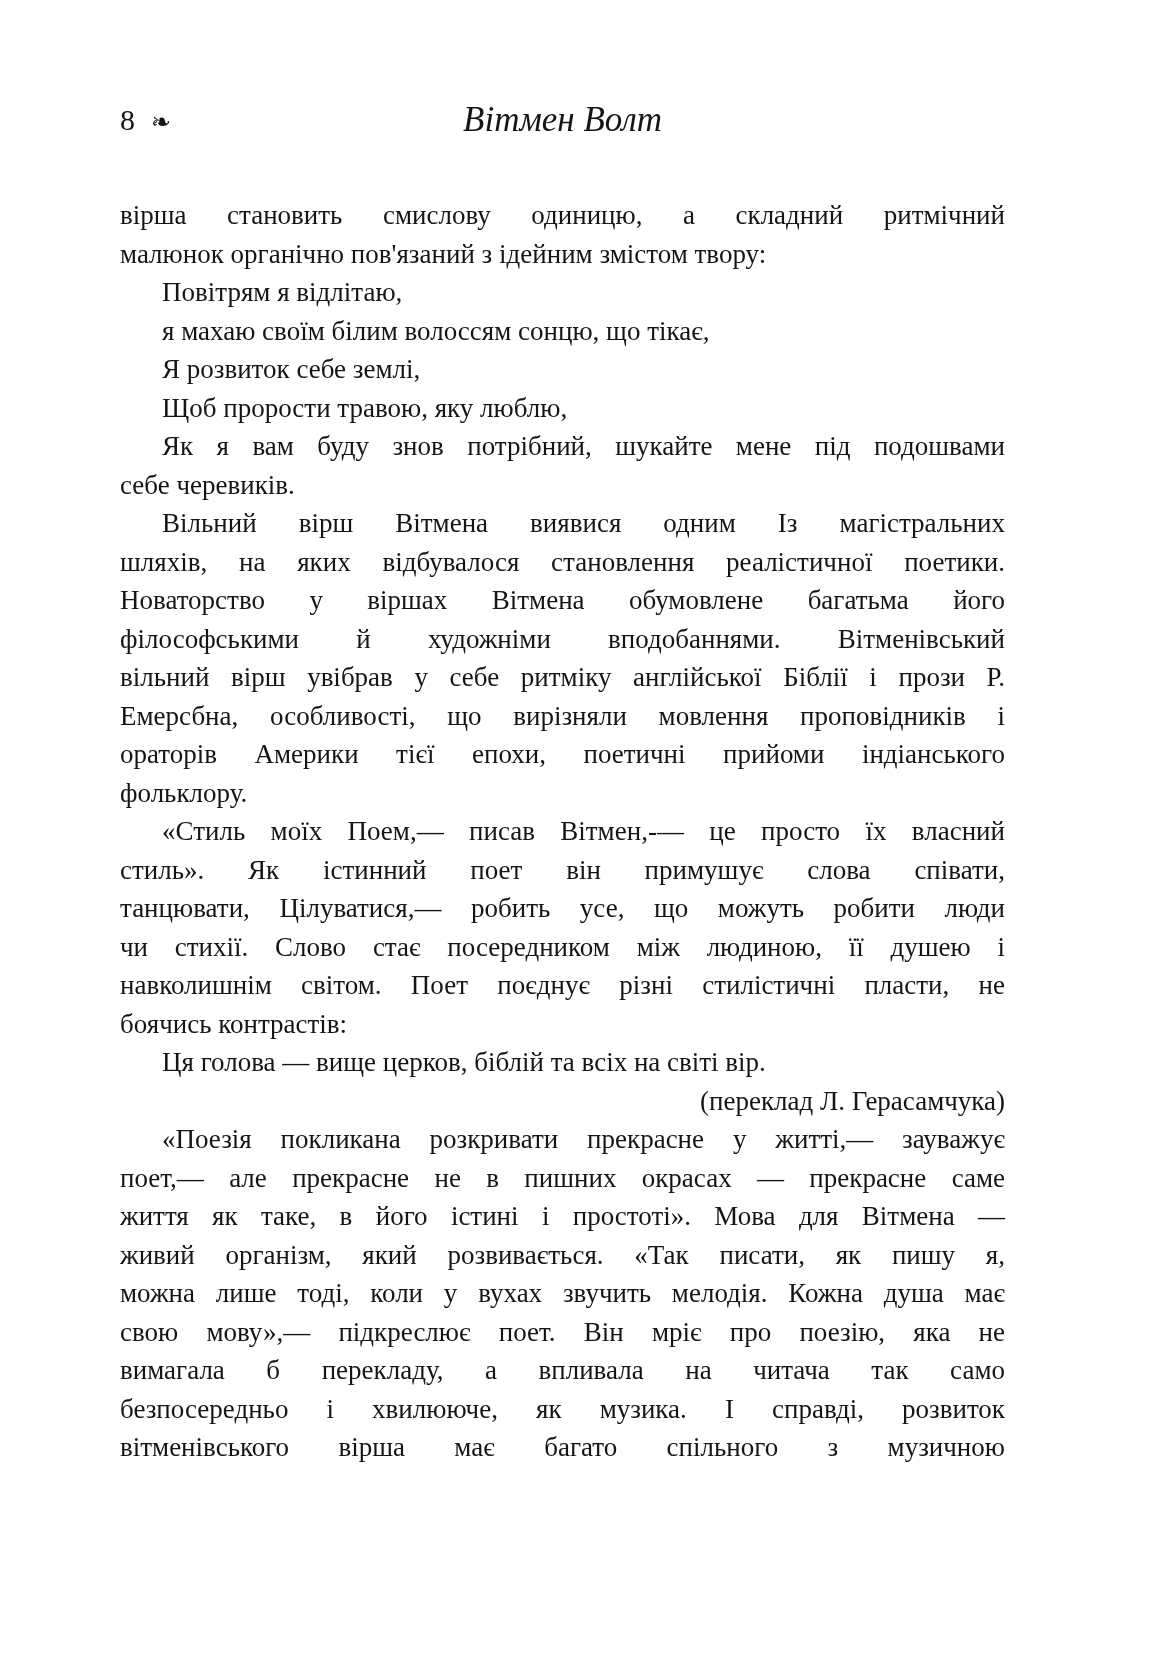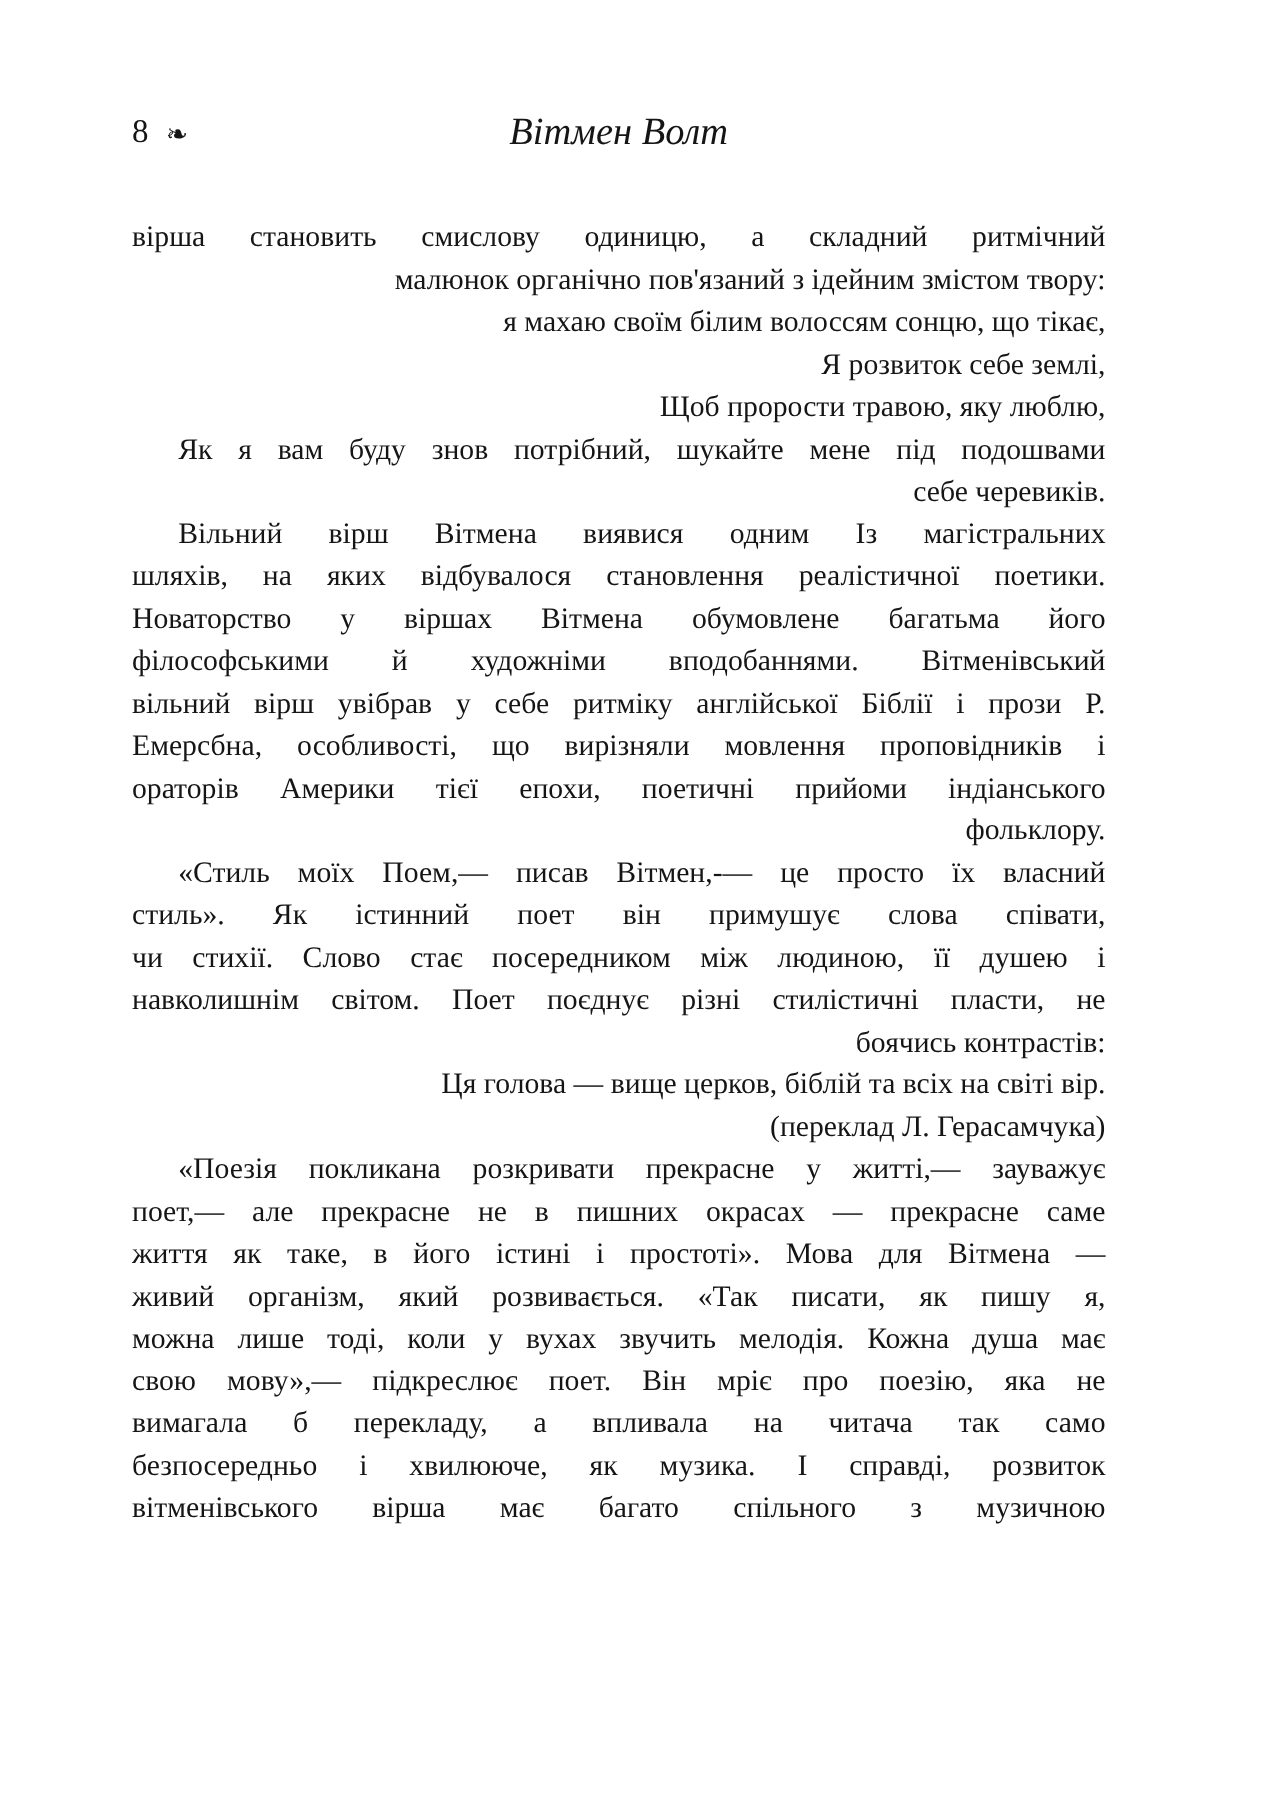--- a/index.html
+++ b/index.html
@@ -46,53 +46,55 @@
   .text-block {
     position: absolute;
     top: 196px;
     left: 120px;
     width: 885px;
     font-size: 27px;
     line-height: 38.5px;
   }
   .line { white-space: normal; }
   .line.j { text-align: justify; text-align-last: justify; }
-  .line.l { text-align: right; }
+  .line.l { text-align: left; }
   .line.r { text-align: right; }
   .line.ind { padding-left: 42px; }
 </style>
 </head>
 <body>
 
 <div class="page">
   <div class="header">
     <div class="folio">
       <span class="pagenum">8</span>
       <span class="fleuron">❧</span>
     </div>
     <div class="running-title">Вітмен Волт</div>
   </div>
   <div class="text-block" id="text-block">
       <div class="line j">вірша становить смислову одиницю, а складний ритмічний</div>
       <div class="line l">малюнок органічно пов'язаний з ідейним змістом твору:</div>
+      <div class="line l ind">Повітрям я відлітаю,</div>
       <div class="line l ind">я махаю своїм білим волоссям сонцю, що тікає,</div>
       <div class="line l ind">Я розвиток себе землі,</div>
       <div class="line l ind">Щоб прорости травою, яку люблю,</div>
       <div class="line j ind">Як я вам буду знов потрібний, шукайте мене під подошвами</div>
       <div class="line l">себе черевиків.</div>
       <div class="line j ind">Вільний вірш Вітмена виявися одним Із магістральних</div>
       <div class="line j">шляхів, на яких відбувалося становлення реалістичної поетики.</div>
       <div class="line j">Новаторство у віршах Вітмена обумовлене багатьма його</div>
       <div class="line j">філософськими й художніми вподобаннями. Вітменівський</div>
       <div class="line j">вільний вірш увібрав у себе ритміку англійської Біблії і прози Р.</div>
       <div class="line j">Емерсбна, особливості, що вирізняли мовлення проповідників і</div>
       <div class="line j">ораторів Америки тієї епохи, поетичні прийоми індіанського</div>
       <div class="line l">фольклору.</div>
       <div class="line j ind">«Стиль моїх Поем,— писав Вітмен,-— це просто їх власний</div>
       <div class="line j">стиль». Як істинний поет він примушує слова співати,</div>
+      <div class="line j">танцювати, Цілуватися,— робить усе, що можуть робити люди</div>
       <div class="line j">чи стихії. Слово стає посередником між людиною, її душею і</div>
       <div class="line j">навколишнім світом. Поет поєднує різні стилістичні пласти, не</div>
       <div class="line l">боячись контрастів:</div>
       <div class="line l ind">Ця голова — вище церков, біблій та всіх на світі вір.</div>
       <div class="line r">(переклад Л. Герасамчука)</div>
       <div class="line j ind">«Поезія покликана розкривати прекрасне у житті,— зауважує</div>
       <div class="line j">поет,— але прекрасне не в пишних окрасах — прекрасне саме</div>
       <div class="line j">життя як таке, в його істині і простоті». Мова для Вітмена —</div>
       <div class="line j">живий організм, який розвивається. «Так писати, як пишу я,</div>
       <div class="line j">можна лише тоді, коли у вухах звучить мелодія. Кожна душа має</div>

